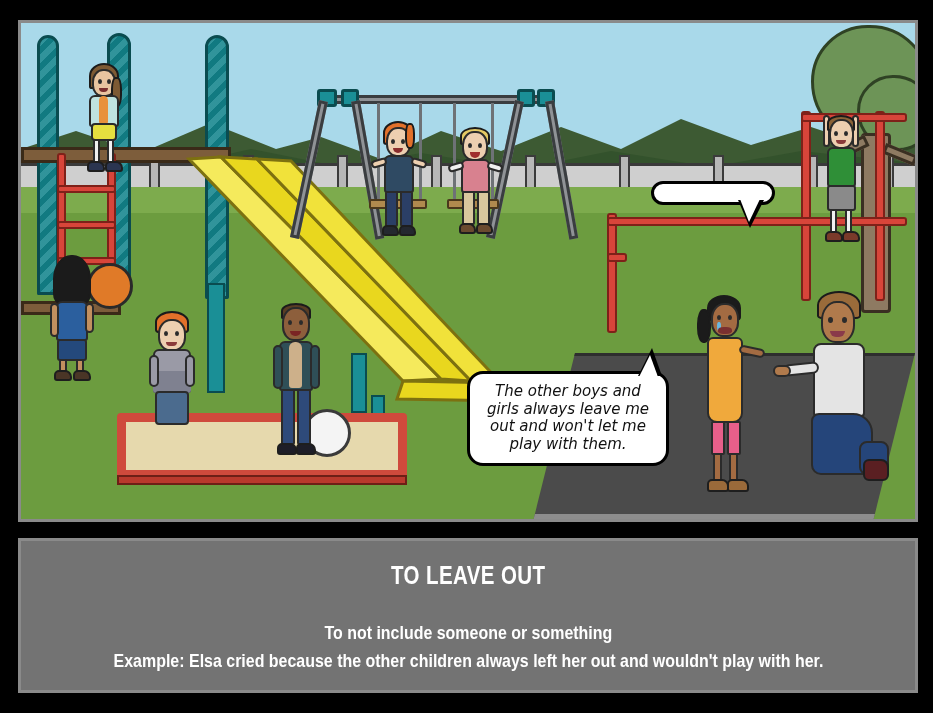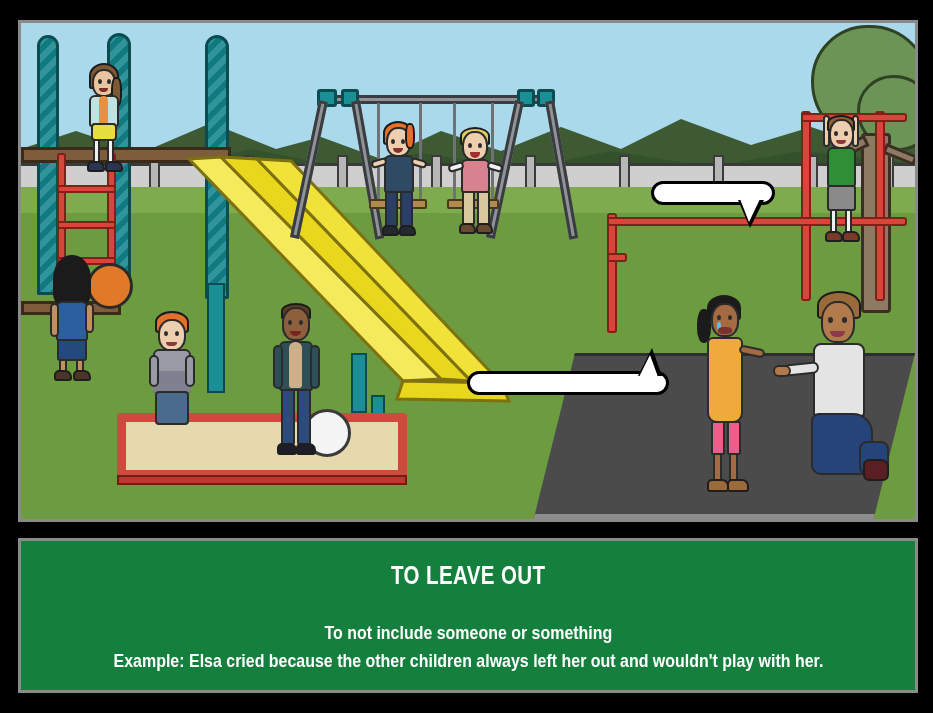--- a/index.html
+++ b/index.html
@@ -68,21 +68,21 @@
   .tear{position:absolute;width:4px;height:9px;background:#68b8e0;border-radius:50% 50% 60% 60%;}
 
   
   .bubble{position:absolute;background:#fff;border:3px solid #000;border-radius:16px;
           font-family:"DejaVu Sans",sans-serif;font-style:italic;color:#111;text-align:center;
           line-height:1.18;padding:9px 12px;box-sizing:border-box;}
   .bubble .tail{position:absolute;width:0;height:0;}
 
   
   #text-panel{position:absolute;left:18px;top:538px;width:900px;height:155px;
-              background:#15803d;border:3px solid #8a8a8a;box-sizing:border-box;
+              background:#737373;border:3px solid #8a8a8a;box-sizing:border-box;
               display:flex;flex-direction:column;align-items:center;}
   #panel-title{color:#fff;font-family:"Liberation Sans",sans-serif;font-weight:bold;
                font-size:25px;letter-spacing:.5px;margin-top:20px;
                transform:scaleX(.82);transform-origin:center;white-space:nowrap;}
   #panel-sub{color:#fff;font-weight:bold;font-size:19px;margin-top:32px;
              transform:scaleX(.84);transform-origin:center;white-space:nowrap;}
   #panel-example{color:#fff;font-weight:bold;font-size:19px;margin-top:6px;
                  transform:scaleX(.84);transform-origin:center;white-space:nowrap;}
 </style>
 </head>
@@ -312,20 +312,24 @@
         <div class="leg" style="left:62px;top:150px;width:30px;height:34px;background:#25457a;border-radius:8px;"></div>
         <div class="shoe" style="left:66px;top:168px;width:26px;height:22px;background:#5a1f22;border-radius:6px 8px 6px 6px;"></div>
       </div>
 
       <div class="bubble" style="left:630px;top:158px;width:124px;font-size:15px;">
         <span class="tail" style="left:84px;bottom:-26px;border-left:12px solid transparent;border-right:14px solid transparent;border-top:28px solid #000;"></span>
         <span class="tail" style="left:86px;bottom:-20px;border-left:9px solid transparent;border-right:11px solid transparent;border-top:23px solid #fff;"></span>
       </div>
 
       <div class="bubble" style="left:446px;top:348px;width:202px;font-size:15px;">
+        <span style="white-space:pre-line;">The other boys and
+girls always leave me
+out and won't let me
+play with them.</span>
         <span class="tail" style="right:4px;top:-26px;border-left:14px solid transparent;border-right:10px solid transparent;border-bottom:28px solid #000;"></span>
         <span class="tail" style="right:8px;top:-19px;border-left:11px solid transparent;border-right:8px solid transparent;border-bottom:22px solid #fff;"></span>
       </div>
 
     </div>
   </div>
 
   <div id="text-panel">
     <div id="panel-title">TO LEAVE OUT</div>
     <div id="panel-sub">To not include someone or something</div>

